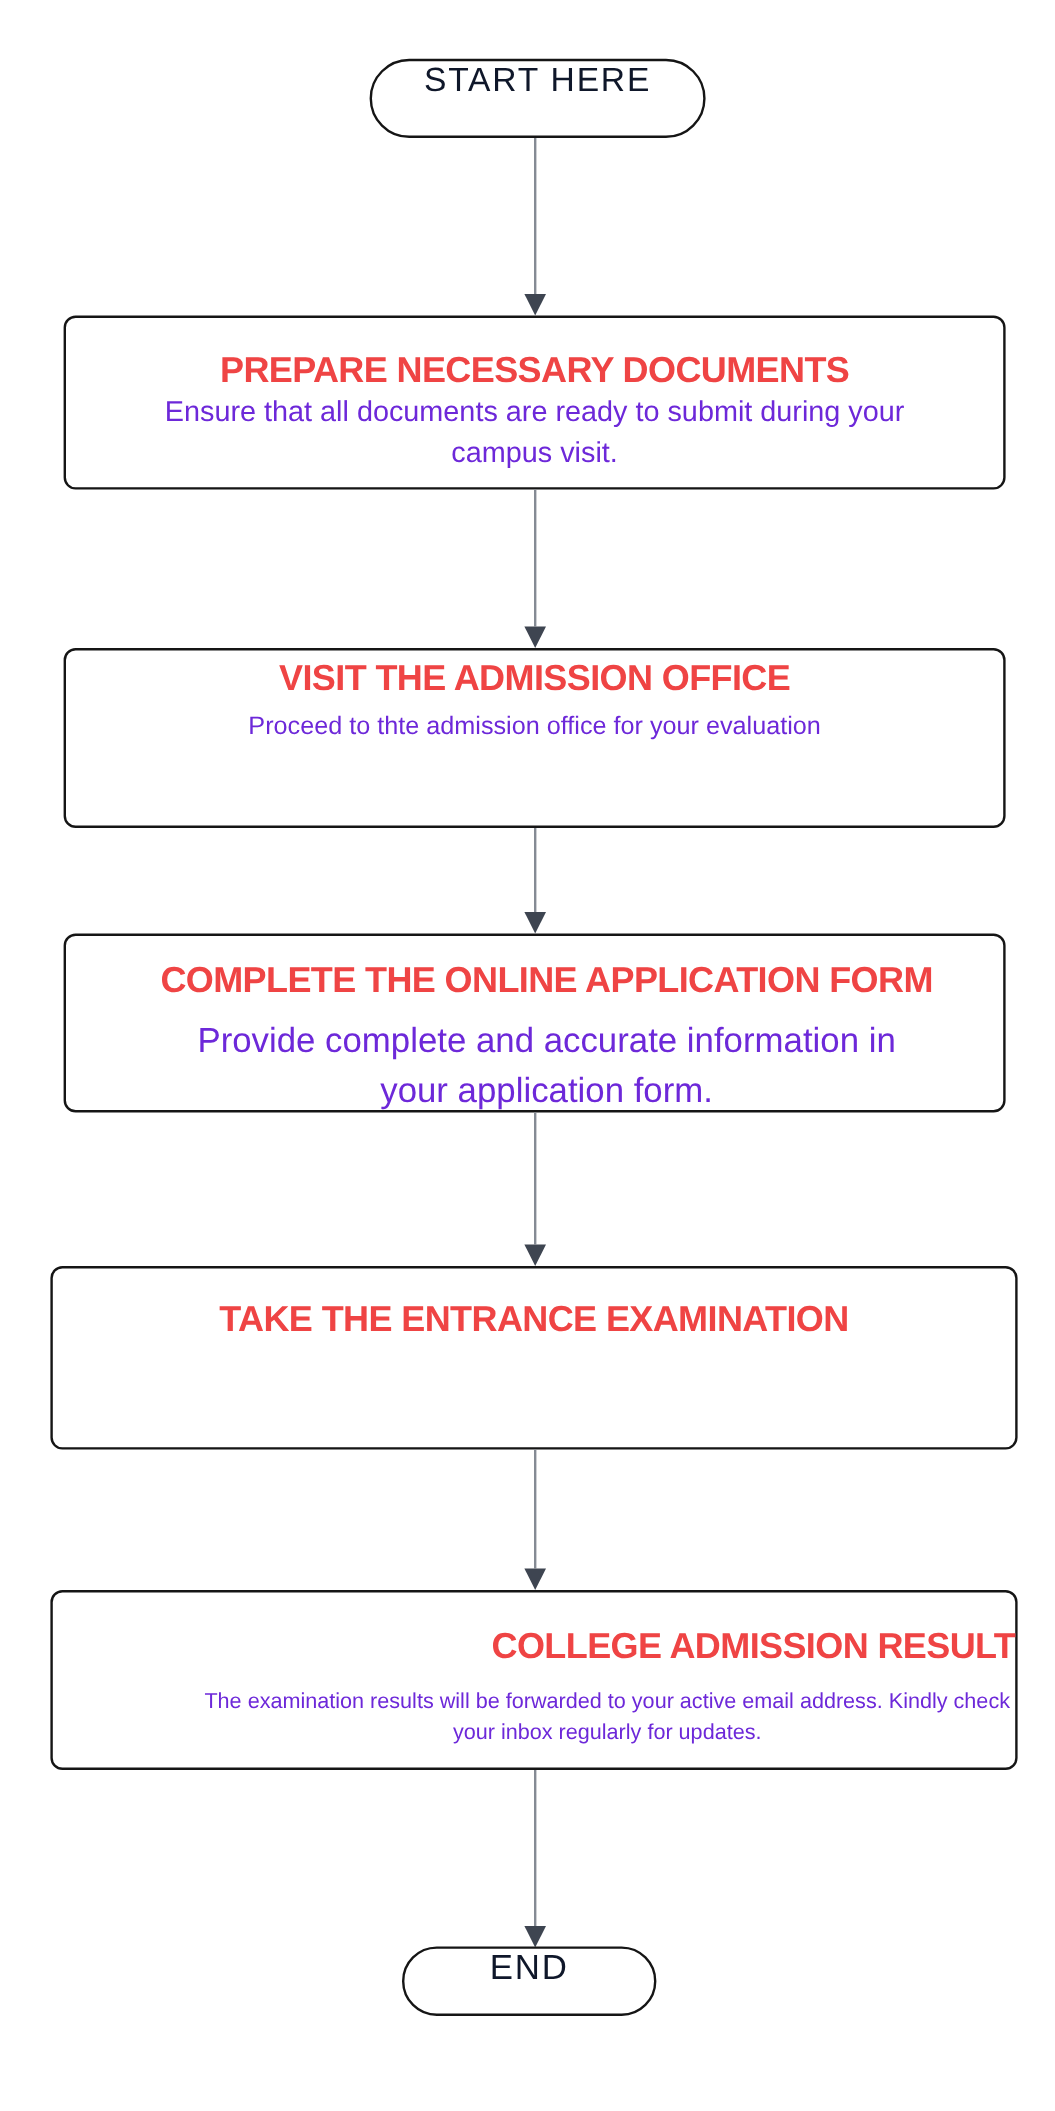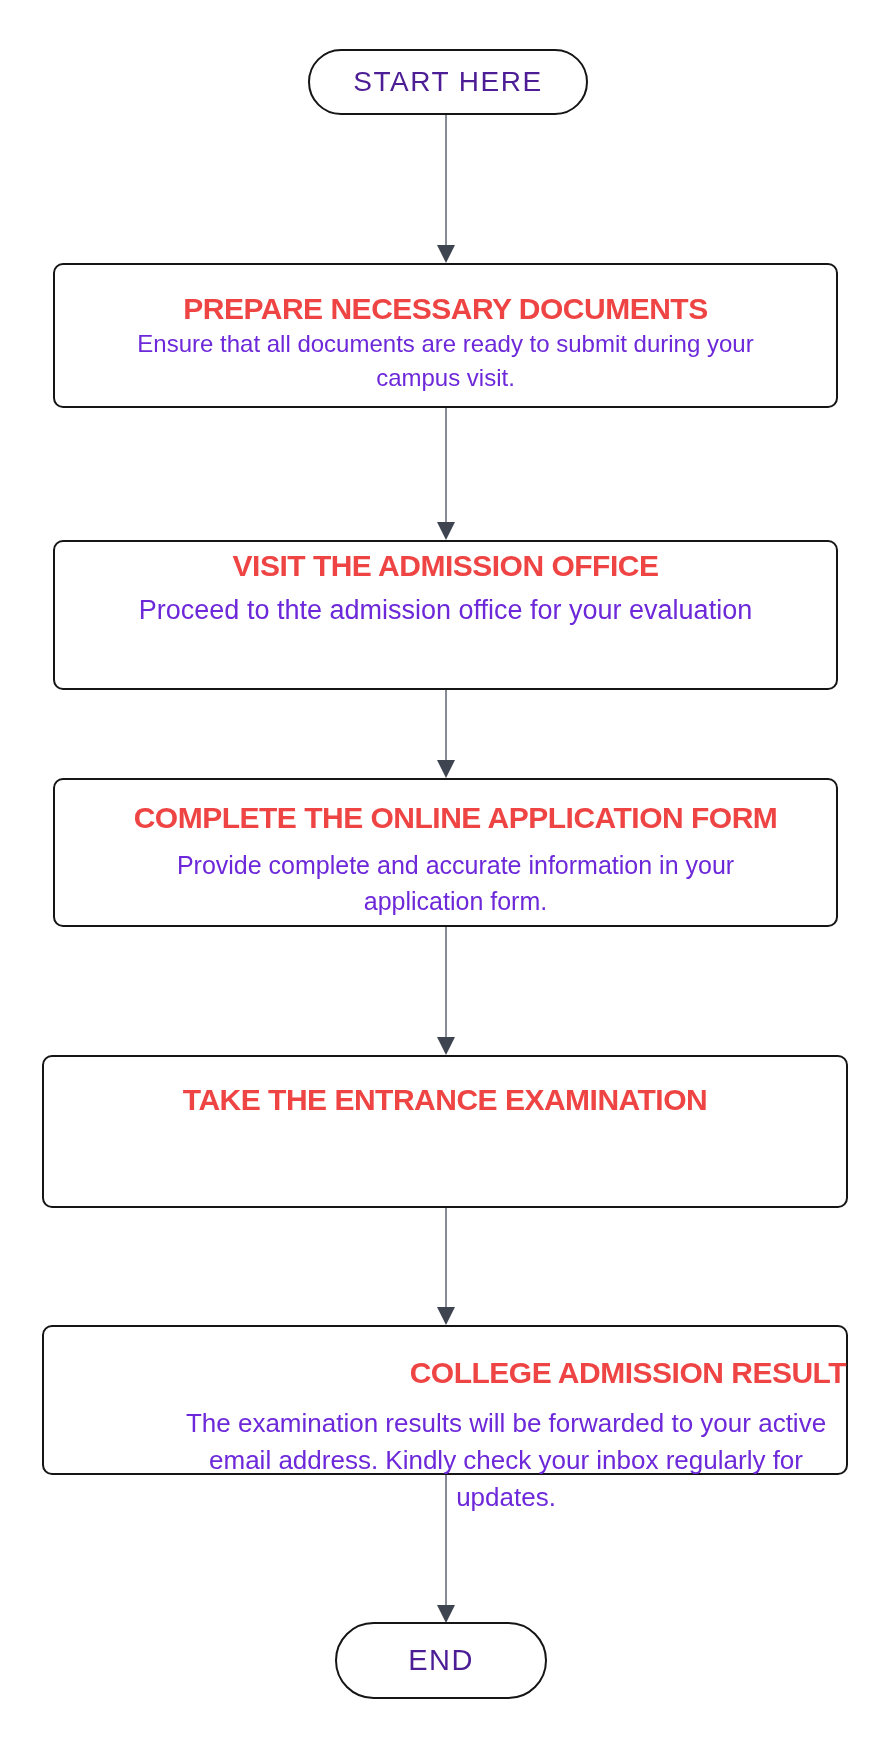--- a/index.html
+++ b/index.html
@@ -9,28 +9,28 @@
     background:#ffffff;
     font-family:"Liberation Sans", sans-serif;
     color:#111111;
     overflow:hidden;
   }
   .terminal{
     position:absolute;
     border:2.5px solid #151515;
     border-radius:40px;
     background:#ffffff;
-    display:flex;align-items:center;justify-content:center;
+    display:flex;justify-content:center;
     font-size:28px;
     letter-spacing:1.5px;
-    color:#4c1d95;
+    color:#0f172a;
     box-sizing:border-box;
   }
   .start-terminal{left:308px;top:49px;width:280px;height:66px;}
-  .end-terminal{left:335px;top:1622px;width:212px;height:77px;font-size:29px;}
+  .end-terminal{left:335px;top:1622px;width:212px;height:58px;font-size:29px;}
   .box{
     position:absolute;
     border:2px solid #151515;
     border-radius:10px;
     background:#ffffff;
     box-sizing:border-box;
     display:flex;flex-direction:column;align-items:center;
     text-align:center;
   }
   .box .title{
@@ -42,30 +42,30 @@
   }
   .box .desc{
     font-size:24px;
     color:#6d28d9;
     line-height:1.42;
   }
   .step-1{left:53px;top:263px;width:785px;height:145px;padding-top:26px;}
   .step-1 .desc{max-width:680px;}
   .step-2{left:53px;top:540px;width:785px;height:150px;padding-top:6px;}
   .step-2 .title{margin-bottom:6px;}
-  .step-2 .desc{font-size:27px;max-width:650px;line-height:1.55;}
+  .step-2 .desc{font-size:21px;max-width:650px;line-height:1.55;}
   .step-3{left:53px;top:778px;width:785px;height:149px;padding-top:20px;padding-left:20px;}
   .step-3 .title{margin-bottom:12px;}
-  .step-3 .desc{font-size:25px;max-width:640px;}
+  .step-3 .desc{font-size:29px;max-width:640px;}
   .step-4{left:42px;top:1055px;width:806px;height:153px;padding-top:25px;}
   .step-4 .title{margin-bottom:8px;}
   .step-4 .desc{font-size:23.5px;max-width:680px;}
   .step-5{left:42px;top:1325px;width:806px;height:150px;padding-top:28px;align-items:flex-end;}
   .step-5 .title{margin-bottom:14px;}
-  .step-5 .desc{font-size:26px;max-width:680px;}
+  .step-5 .desc{font-size:18px;max-width:680px;}
   .arrow-line{
     position:absolute;
     width:2px;
     background:#858b94;
   }
   .arrow-head{
     position:absolute;
     width:0;height:0;
     border-left:9px solid transparent;
     border-right:9px solid transparent;

